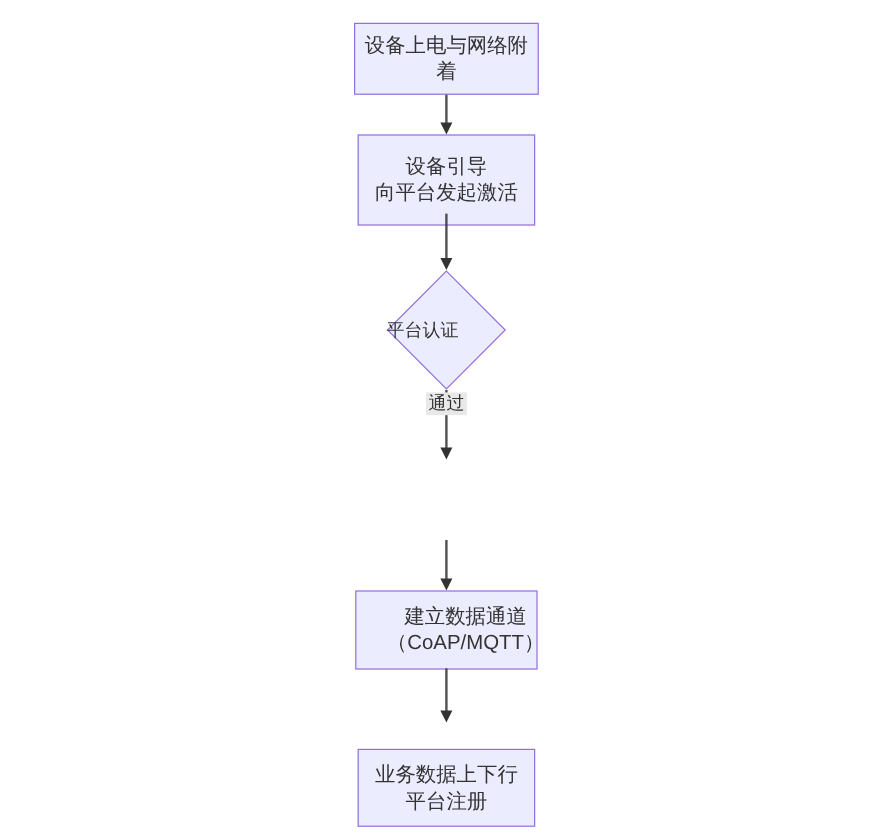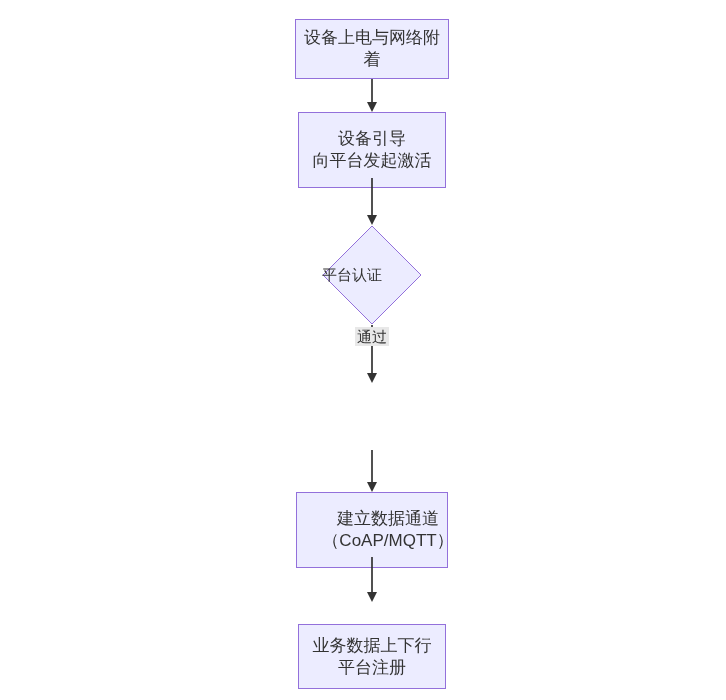--- a/index.html
+++ b/index.html
@@ -101,21 +101,21 @@
   </div>
 
   <div class="edge-line" style="left:371px; top:325px; height:49px;"></div>
   <div class="edge-label" style="left:372px; top:327px;">通过</div>
   <div class="arrow-head" style="left:367px; top:373px;"></div>
 
 
   <div class="edge-line" style="left:371px; top:450px; height:33px;"></div>
   <div class="arrow-head" style="left:367px; top:482px;"></div>
 
-  <div class="node" style="left:296px; top:492px; width:152px; height:76px;padding-left:32px;">
+  <div class="node" style="left:296px; top:492px; width:152px; height:66px;padding-left:32px;">
     <span>建立数据通道</span>
     <span>（CoAP/MQTT）</span>
   </div>
 
   <div class="edge-line" style="left:371px; top:557px; height:36px;"></div>
   <div class="arrow-head" style="left:367px; top:592px;"></div>
 
   <div class="node" style="left:298px; top:624px; width:148px; height:65px;">
     <span>业务数据上下行</span>
     <span>平台注册</span>

